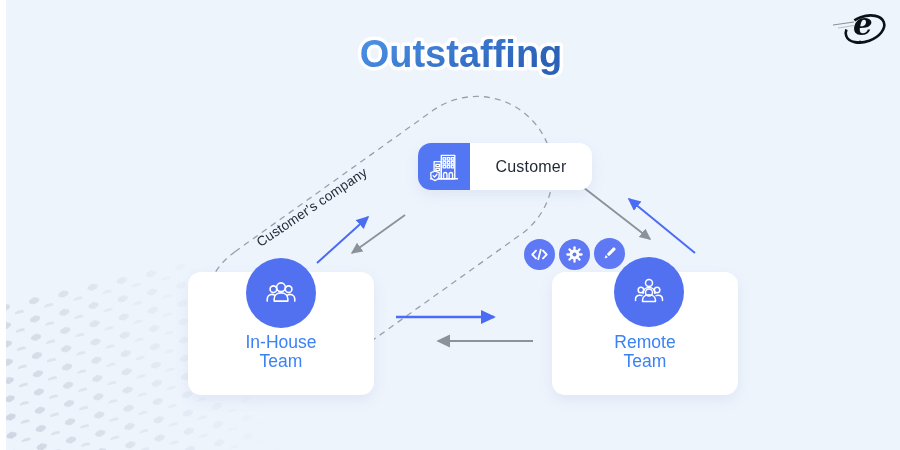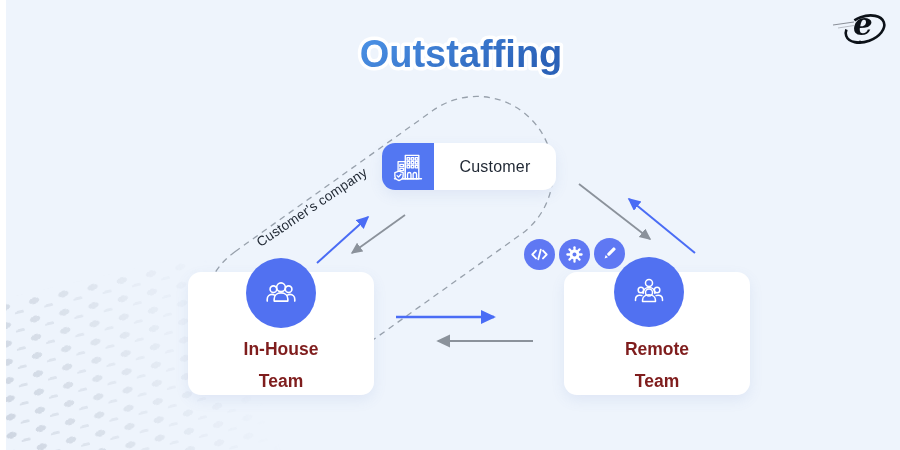--- a/index.html
+++ b/index.html
@@ -30,41 +30,41 @@
   .overlay{position:absolute;left:0;top:0;}
   .company-label{
     position:absolute;left:252px;top:236px;
     transform-origin:0 50%;transform:rotate(-34deg);
     font-size:13.5px;color:#232b36;letter-spacing:.2px;white-space:nowrap;
   }
   .card{
     position:absolute;background:#fff;border-radius:13px;
     box-shadow:0 5px 14px rgba(90,115,185,.10);
   }
-  .customer-card{left:376px;top:143px;width:174px;height:47px;display:flex;align-items:stretch;}
+  .customer-card{left:412px;top:143px;width:174px;height:47px;display:flex;align-items:stretch;}
   .customer-icon-box{
     width:52px;background:#5377f2;border-radius:13px 0 0 13px;
     display:flex;align-items:center;justify-content:center;flex:0 0 52px;
   }
   .customer-label{
     flex:1;display:flex;align-items:center;justify-content:center;
     font-size:16px;color:#1f2733;font-weight:500;letter-spacing:.2px;
   }
   .team-card{width:186px;height:123px;}
   .inhouse-card{left:182px;top:272px;}
-  .remote-card{left:558px;top:272px;}
+  .remote-card{left:546px;top:272px;}
   .team-circle{
     position:absolute;width:70px;height:70px;border-radius:50%;
     background:#5171f1;display:flex;align-items:center;justify-content:center;
   }
   .inhouse-circle{left:240px;top:258px;}
   .remote-circle{left:608px;top:257px;}
   .team-label{
     position:absolute;left:0;right:0;top:61px;text-align:center;
-    font-size:17.5px;line-height:32px;color:#7f1d1d;font-weight:700;
+    font-size:17.5px;line-height:19px;color:#3b82f6;font-weight:400;
     white-space:pre-line;
   }
   .svc{
     position:absolute;width:31px;height:31px;border-radius:50%;
     background:#5f78f3;display:flex;align-items:center;justify-content:center;
   }
   .svc-code{left:518px;top:239px;}
   .svc-gear{left:553px;top:239px;}
   .svc-pencil{left:588px;top:238px;}
 </style>

